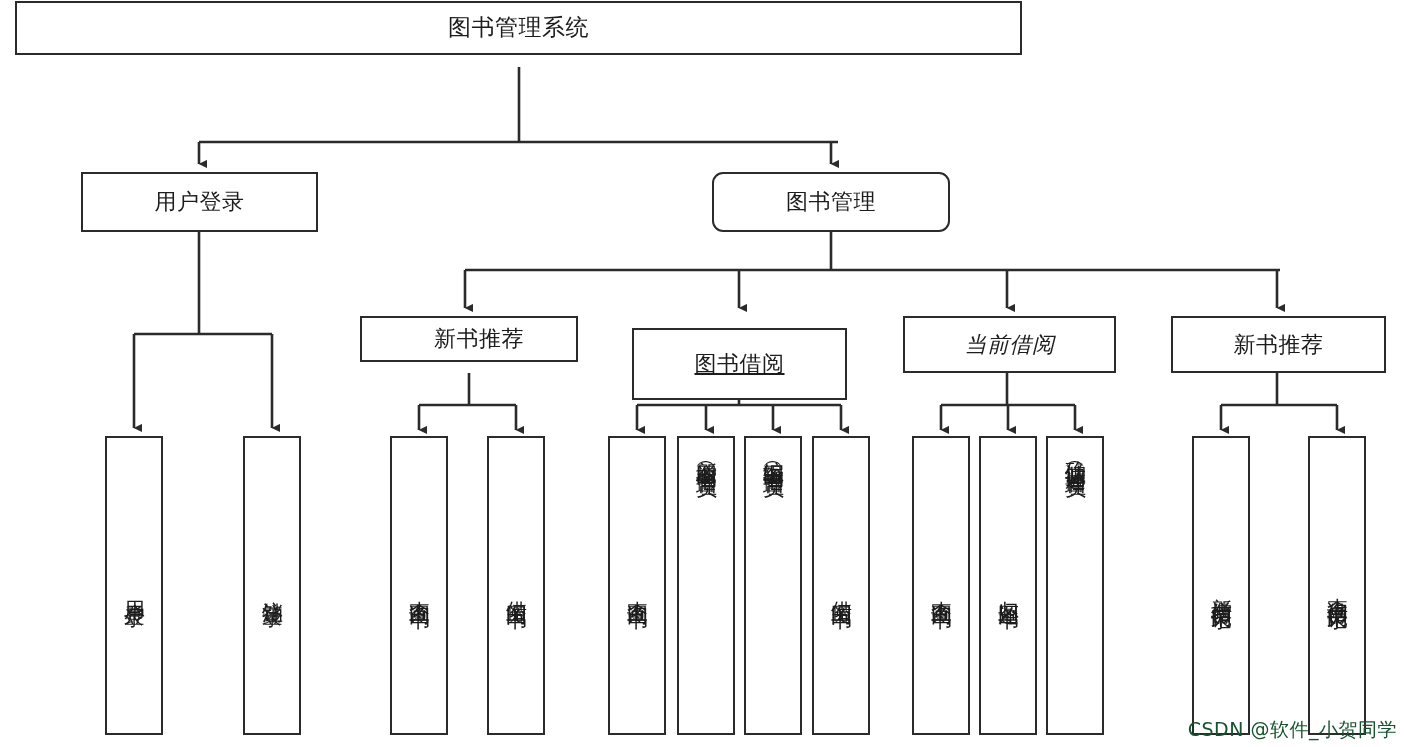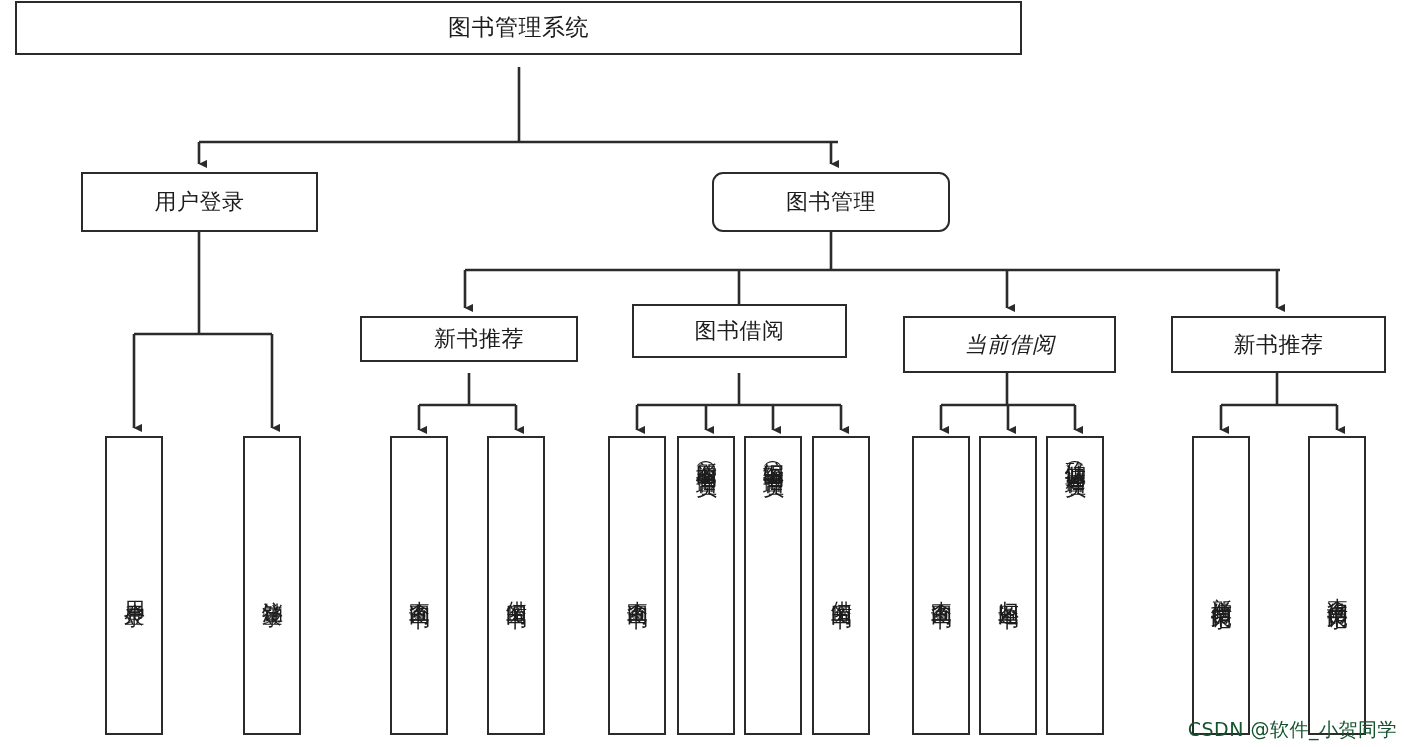--- a/index.html
+++ b/index.html
@@ -140,21 +140,21 @@
   <div class="node horiz" style="left:81px; top:172px; width:237px; height:60px;">
     <span class="node-label">用户登录</span>
   </div>
   <div class="node horiz" style="left:712px; top:172px; width:238px; height:60px;border-radius:11px;">
     <span class="node-label">图书管理</span>
   </div>
 
   <div class="node horiz" style="left:360px; top:316px; width:218px; height:46px;padding-left:20px;">
     <span class="node-label">新书推荐</span>
   </div>
-  <div class="node horiz" style="left:632px; top:304px; width:215px; height:54px;">
+  <div class="node horiz" style="left:632px; top:328px; width:215px; height:72px;text-decoration:underline;">
     <span class="node-label">图书借阅</span>
   </div>
   <div class="node horiz" style="left:903px; top:316px; width:213px; height:57px;font-style:italic;">
     <span class="node-label">当前借阅</span>
   </div>
   <div class="node horiz" style="left:1171px; top:316px; width:215px; height:57px;">
     <span class="node-label">新书推荐</span>
   </div>
 
   <div class="node vert mid" style="left:105px; top:436px; width:58px; height:299px;">

